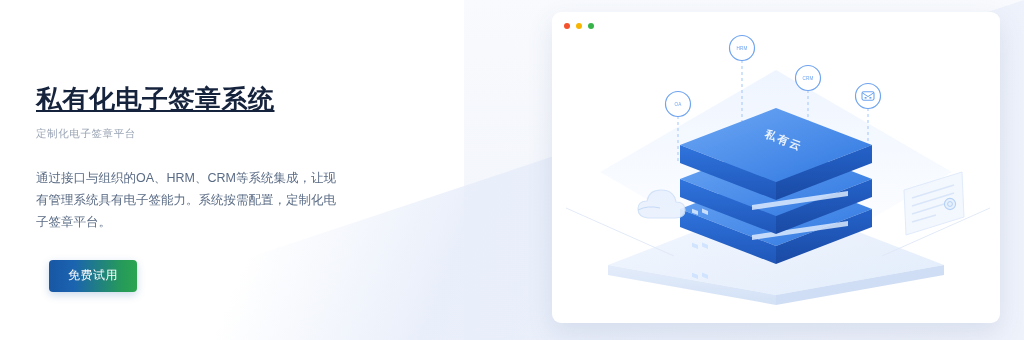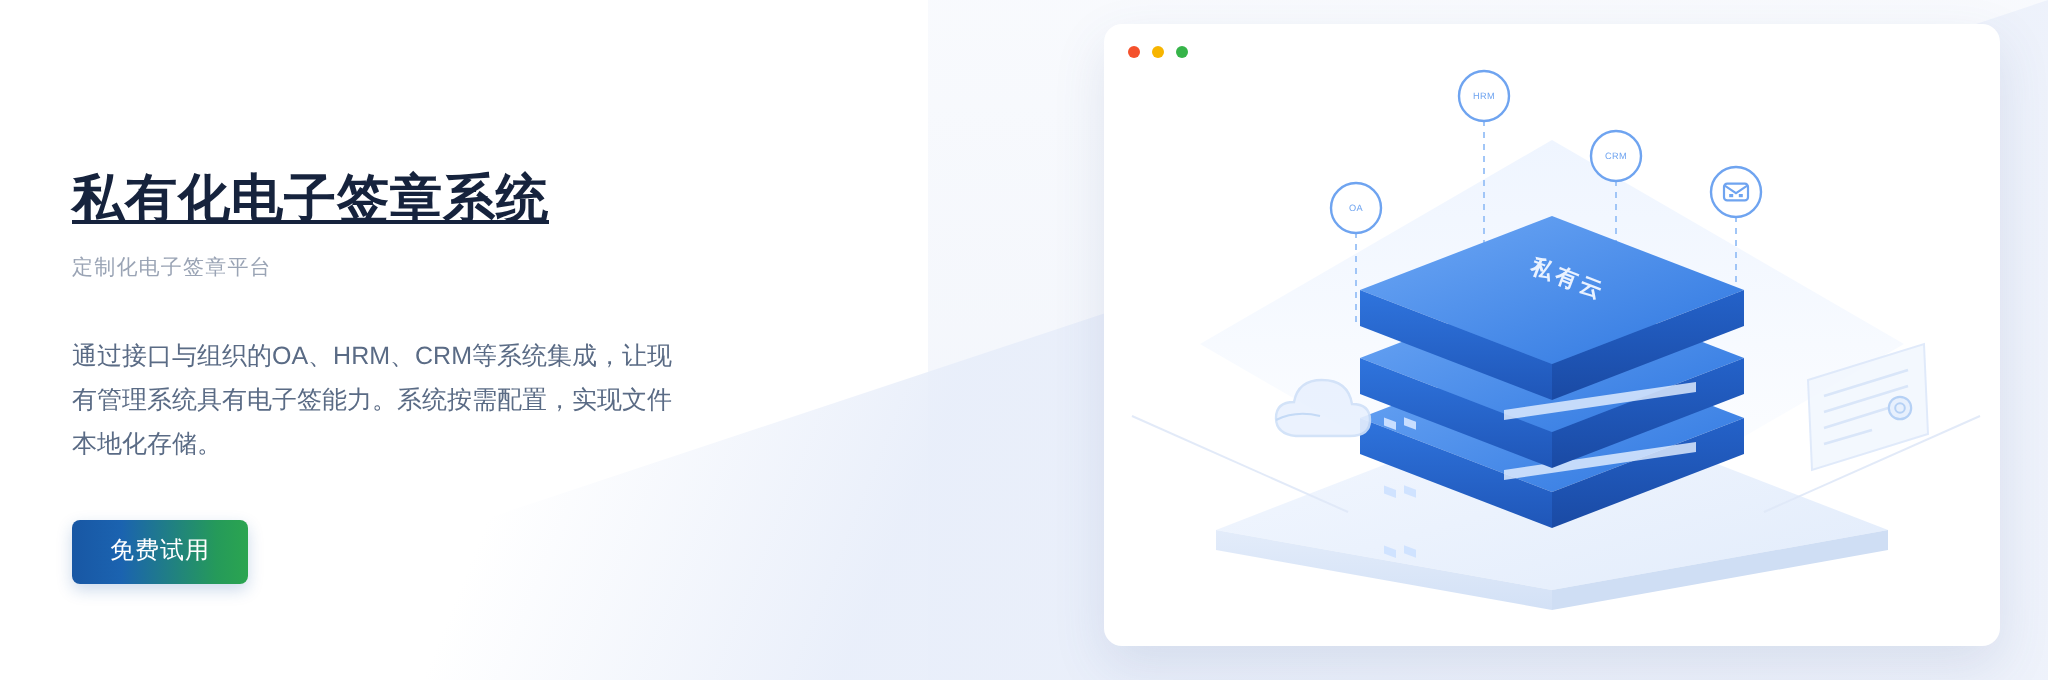--- a/index.html
+++ b/index.html
@@ -42,20 +42,21 @@
     margin-top: 27px; font-size: 12.5px; line-height: 1.75;
     color: #5a6b85; width: 312px;
   }
   .cta {
     display: inline-flex; align-items: center; justify-content: center;
     margin-top: 26px; width: 88px; height: 32px;
     border: none; border-radius: 4px; cursor: pointer;
     background: linear-gradient(90deg, #1857a4 0%, #1b63b0 28%, #259a5a 82%, #2ba550 100%);
     color: #ffffff; font-size: 12px; font-family: inherit; letter-spacing: .5px;
     box-shadow: 0 3px 8px rgba(24,87,164,.22);
+    margin-left: 13px;
   }
 
   
   .card {
     position: absolute; left: 552px; top: 12px;
     width: 448px; height: 311px;
     background: #ffffff; border-radius: 9px;
     box-shadow: 0 10px 26px rgba(70,95,150,.13);
     overflow: hidden;
   }
@@ -82,21 +83,21 @@
 <body>
 
 <div id="hero">
 
   <div class="bg-wash"></div>
   <div class="bg-wedge"></div>
 
   <div class="copy">
     <h1 class="headline">私有化电子签章系统</h1>
     <div class="subhead">定制化电子签章平台</div>
-    <p class="body-copy">通过接口与组织的OA、HRM、CRM等系统集成，让现有管理系统具有电子签能力。系统按需配置，实现文件本地化存储。</p>
+    <p class="body-copy">通过接口与组织的OA、HRM、CRM等系统集成，让现有管理系统具有电子签能力。系统按需配置，定制化电子签章平台。</p>
     <button class="cta">免费试用</button>
   </div>
 
   <div class="card">
 
     <div class="dots">
       <span class="dot red"></span>
       <span class="dot yellow"></span>
       <span class="dot green"></span>
     </div>

